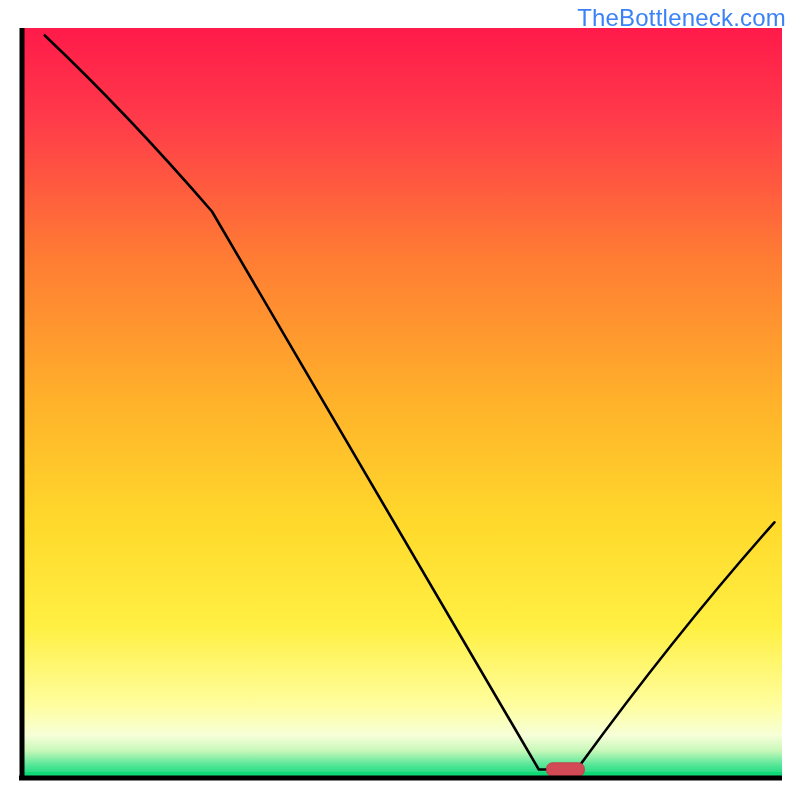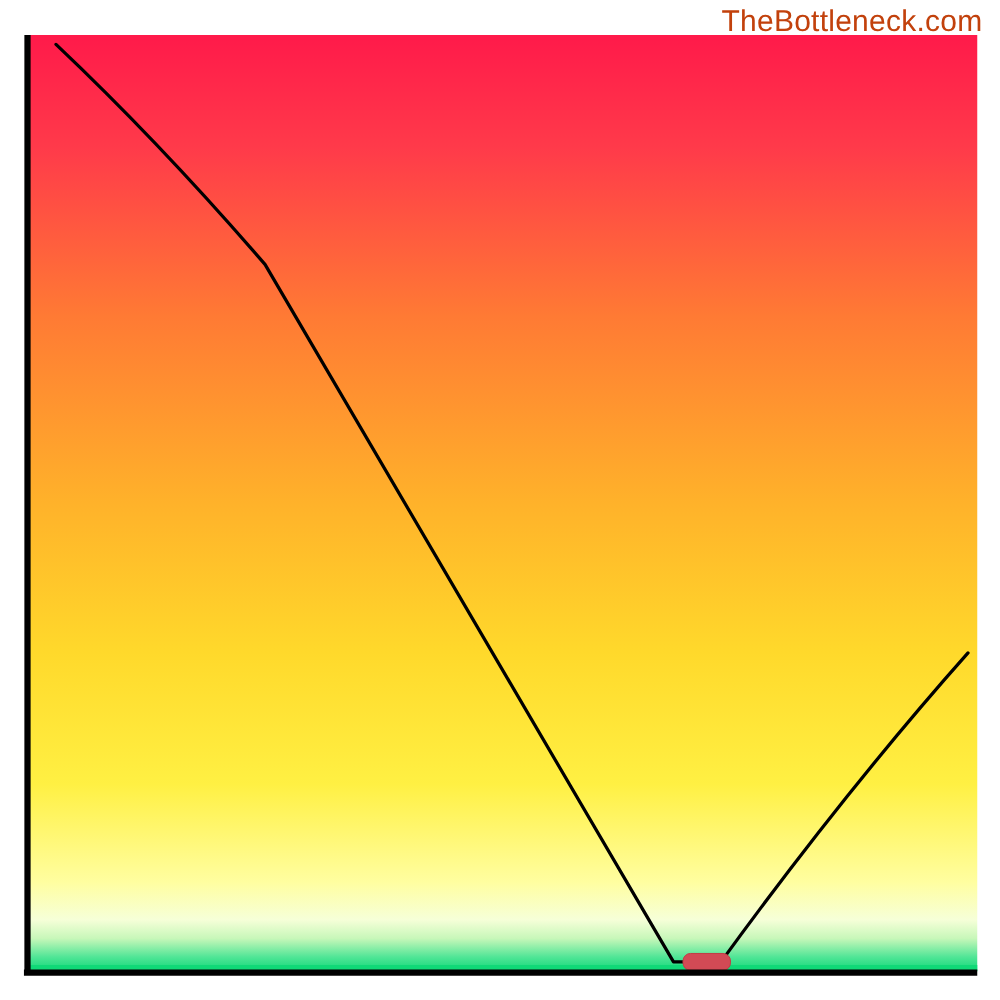--- a/index.html
+++ b/index.html
@@ -14,21 +14,21 @@
     position: relative;
     width: 800px;
     height: 800px;
   }
   .watermark {
     position: absolute;
     top: 4px;
     right: 14px;
     font-size: 24px;
     font-weight: 400;
-    color: #c2410c;
+    color: #3b82f6;
     letter-spacing: 0.2px;
     z-index: 10;
   }
   .plot-frame {
     position: absolute;
     left: 19px;
     top: 28px;
     width: 763px;
     height: 753px;
     box-sizing: border-box;

